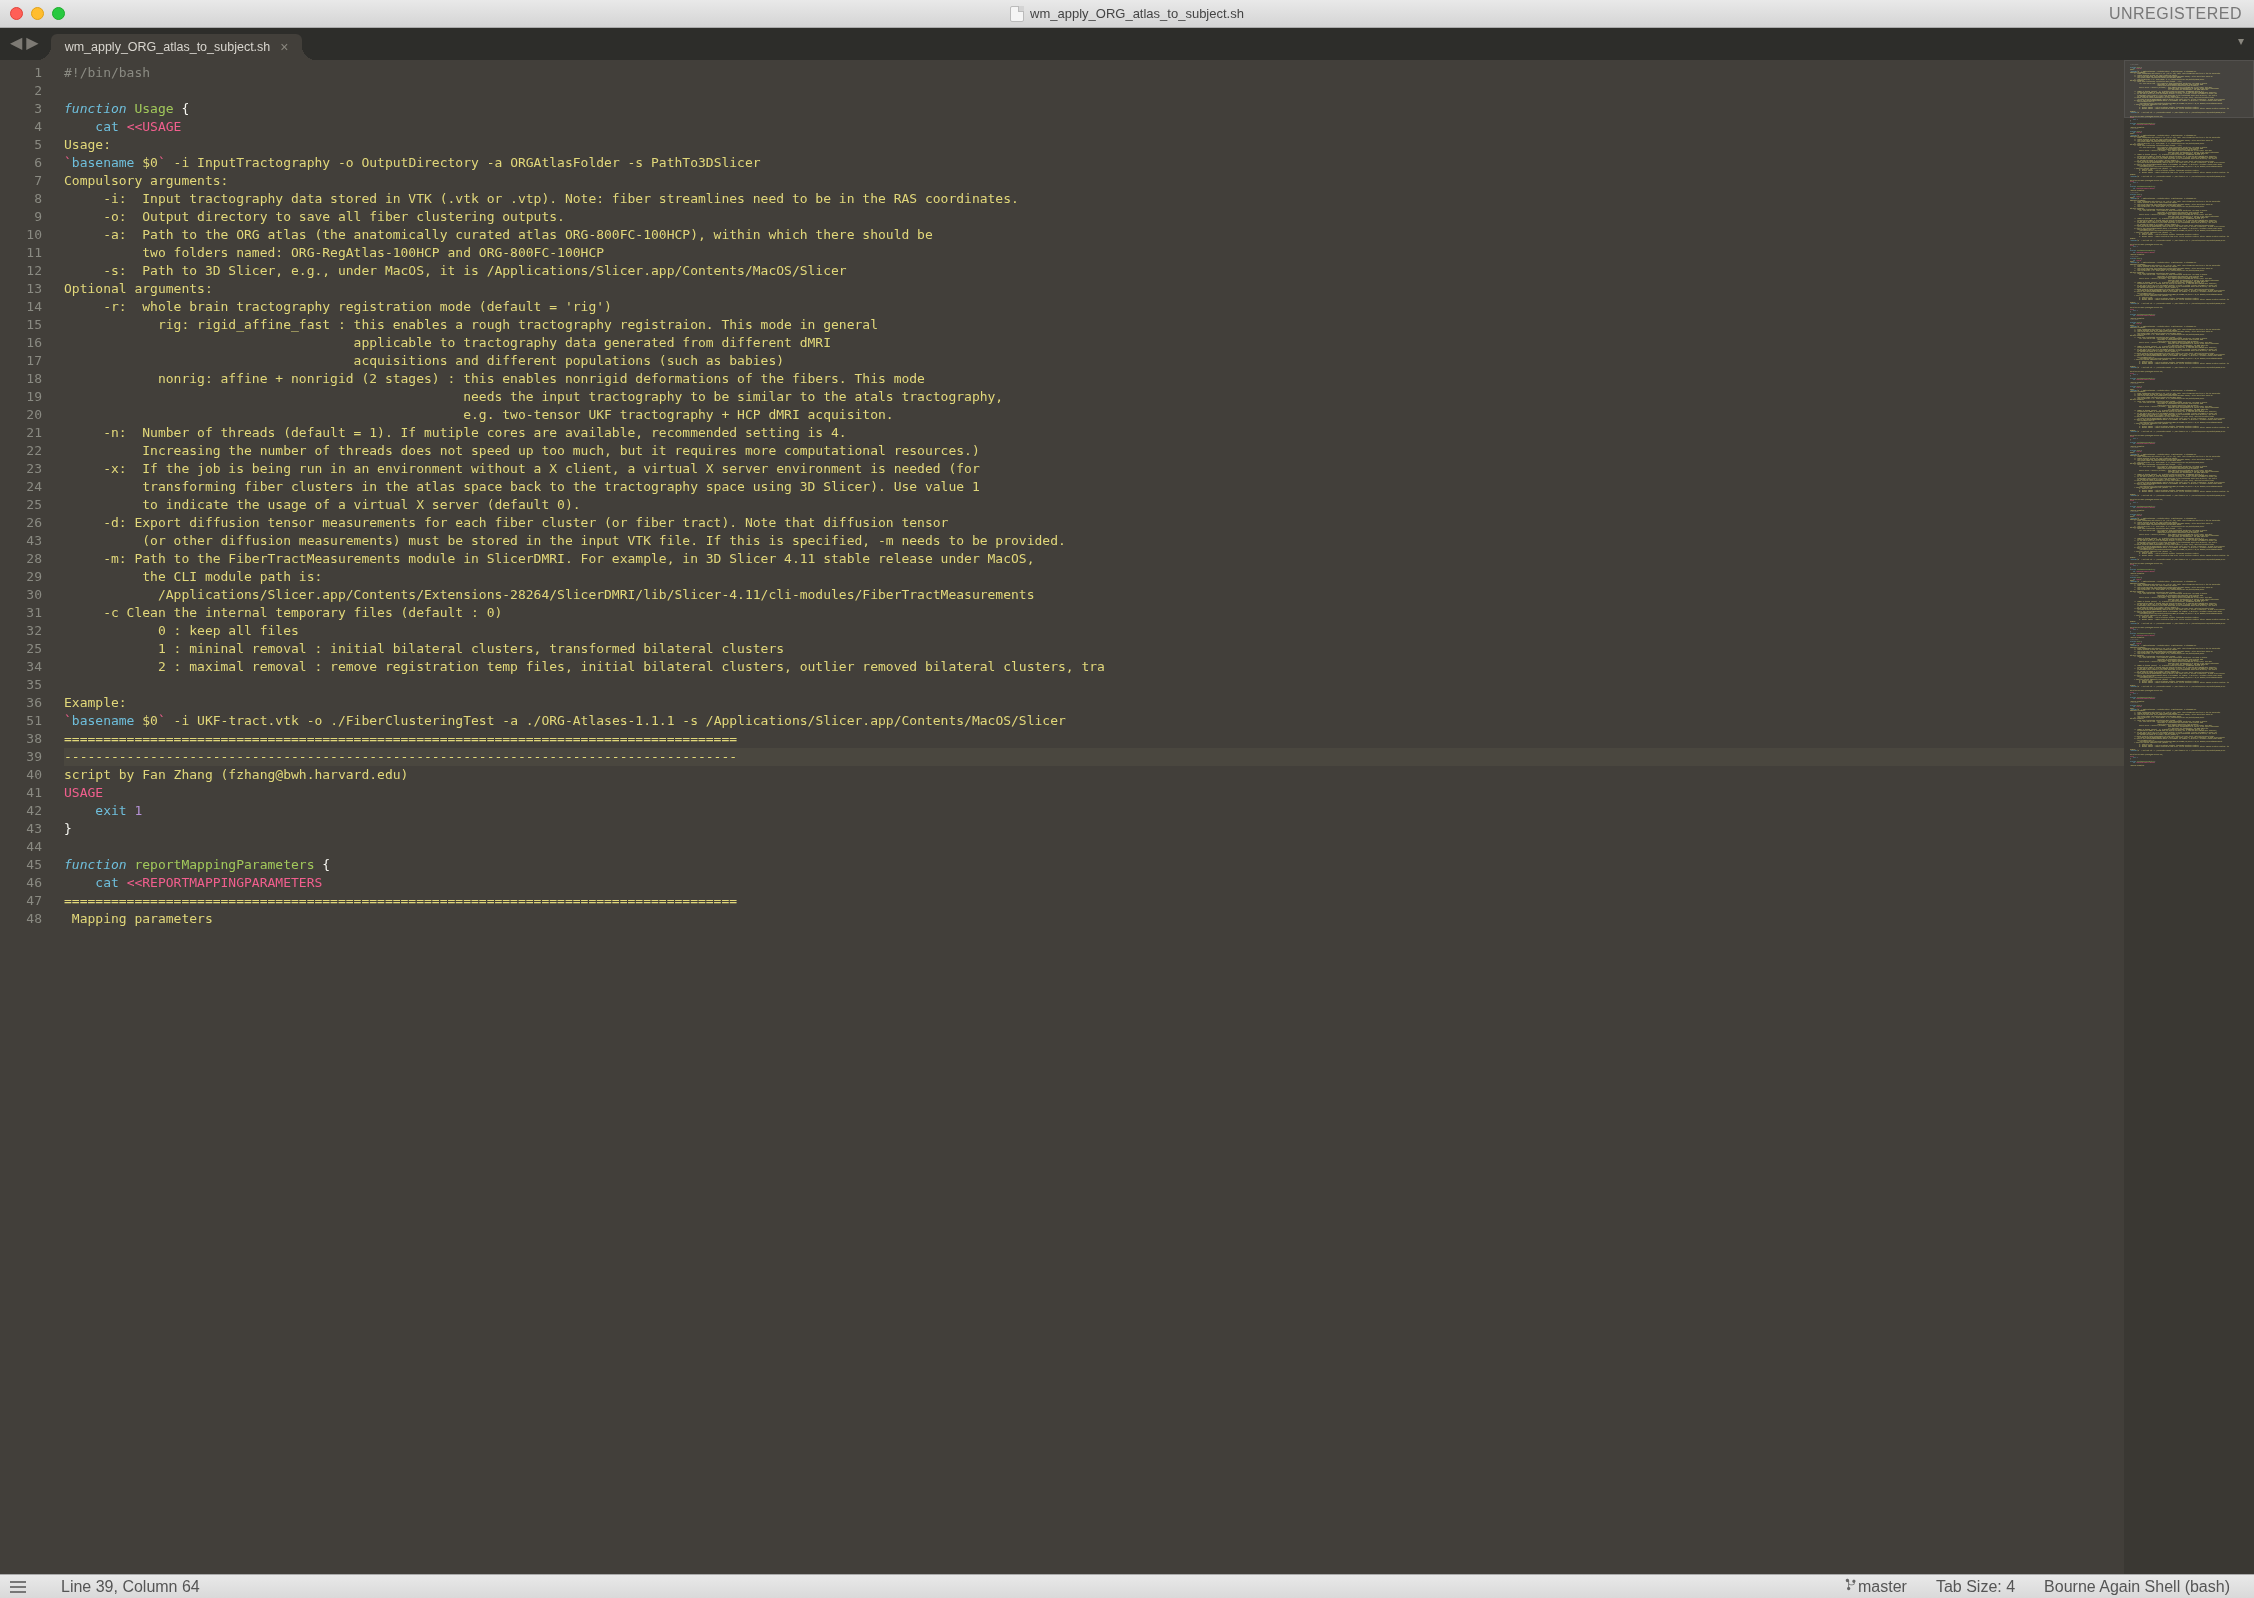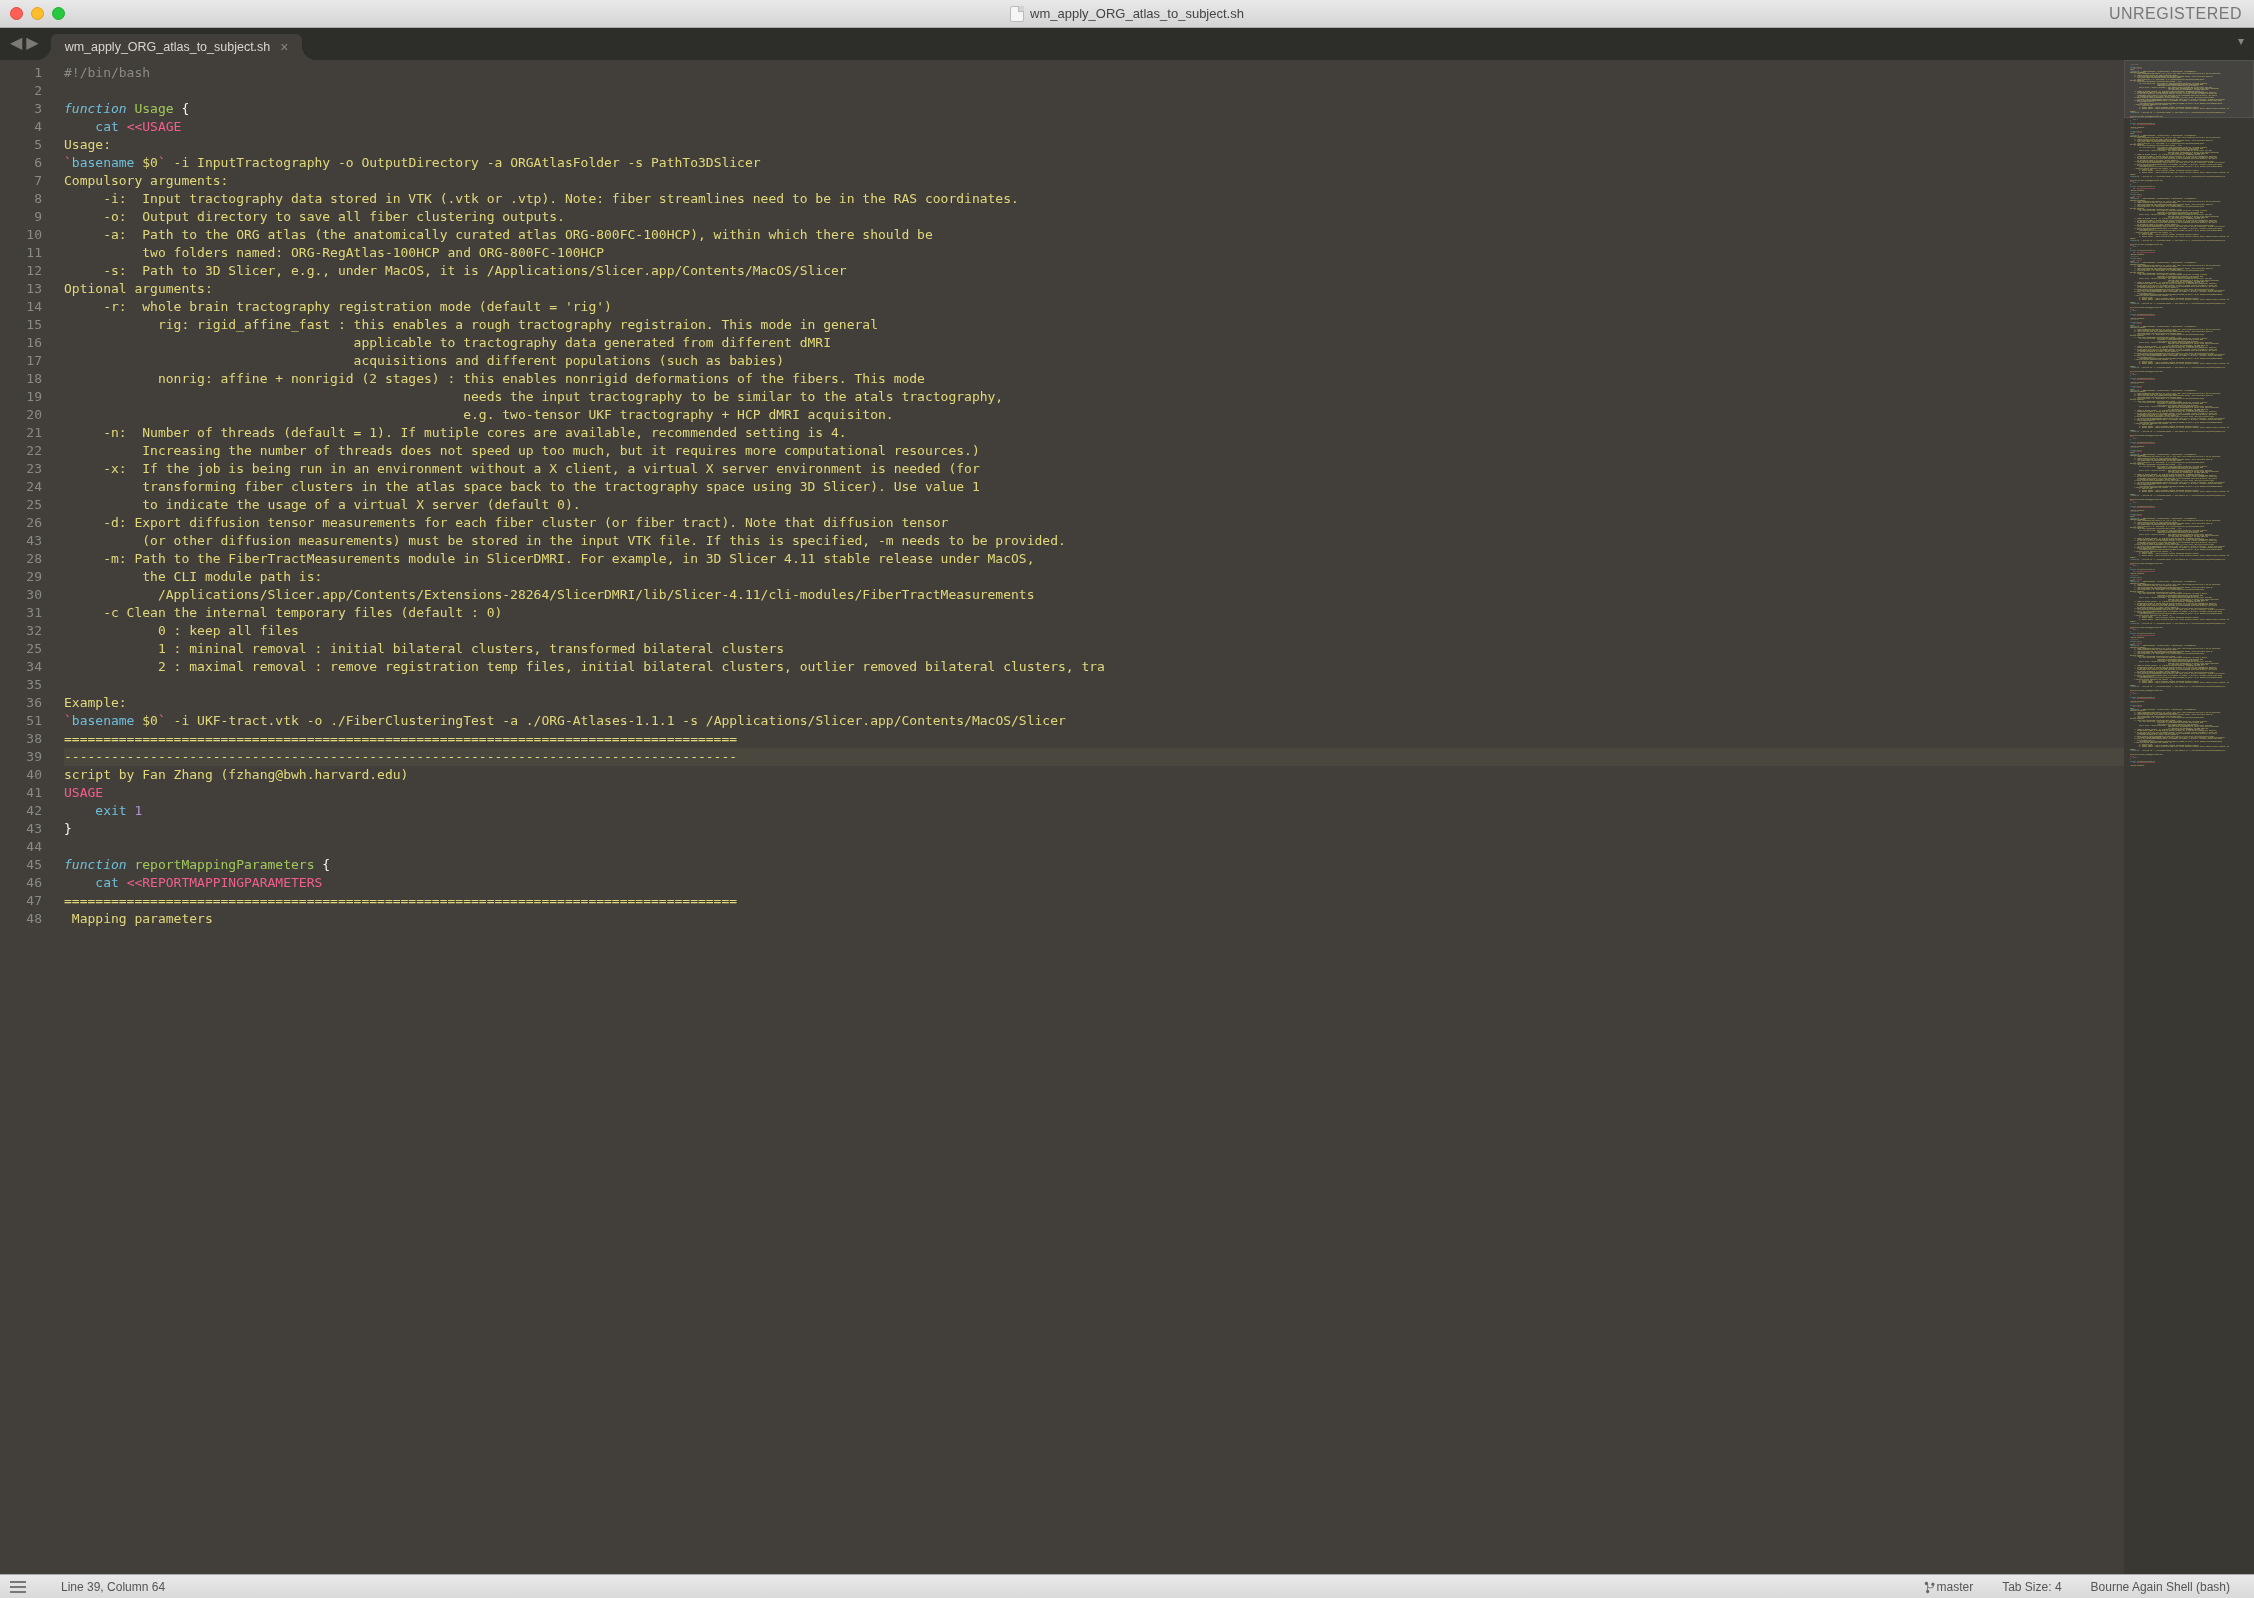--- a/index.html
+++ b/index.html
@@ -126,31 +126,31 @@
 
   
   .status {
     height: 24px;
     flex: 0 0 24px;
     background: linear-gradient(#e9e9e9,#d9d9d9);
     border-top: 1px solid #aaa;
     display: flex;
     align-items: center;
     color: #555;
-    font-size: 12px;
+    font-size: 16px;
     padding: 0 10px;
   }
   .status .menu-icon {
     width: 16px; height: 12px; margin-right: 20px;
     display: flex; flex-direction: column; justify-content: space-between;
   }
   .status .menu-icon span { height: 2px; background:#777; display:block; }
   .status .spacer { flex: 1 1 auto; }
   .status .cell { padding: 0 14px; border-left: 1px solid transparent; }
-  .status .git { display:flex; align-items:flex-end; gap:0; }
+  .status .git { display:flex; align-items:flex-start; gap:0; }
   .status .git svg { width:13px; height:13px; }
 
   
   .c-comment { color: #8a8a82; }
   .c-kw { color: #6fbfdc; font-style: italic; }
   .c-fn { color: #a2c95b; }
   .c-brace { color: #f8f8f2; }
   .c-builtin { color: #6fbfdc; }
   .c-op { color: #f25f8e; }
   .c-heredel { color: #f25f8e; }

